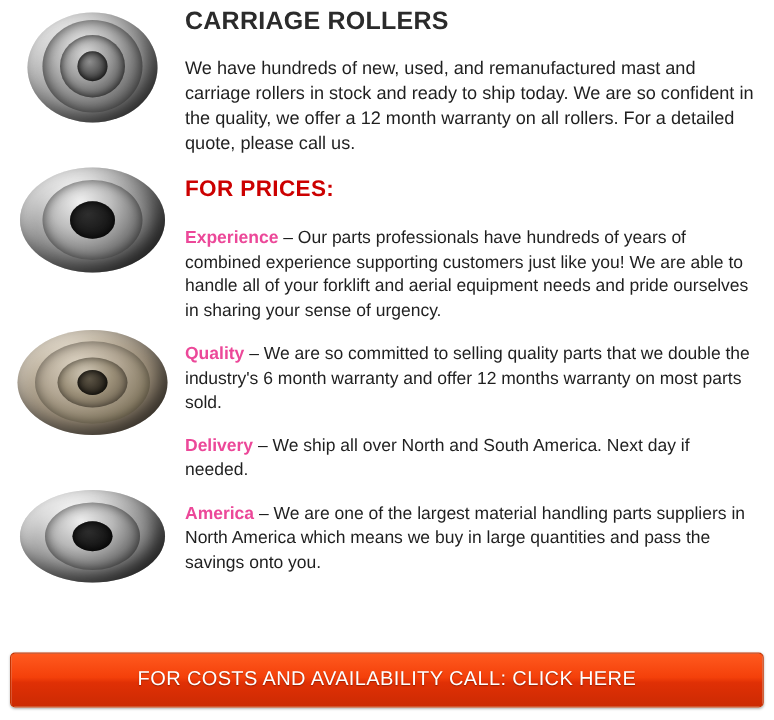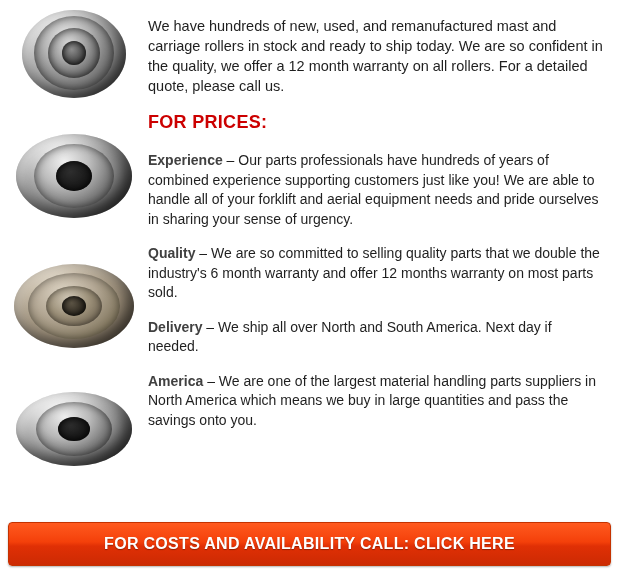--- a/index.html
+++ b/index.html
@@ -208,21 +208,21 @@
     white-space: nowrap;
   }
   .feature {
     font-size: 14px;
     line-height: 19.5px;
     color: #1f1f1f;
     margin: 0 0 15px 0;
   }
   .feature b {
     font-weight: bold;
-    color: #404040;
+    color: #ec4899;
   }
 
   
   .cta-bar {
     position: absolute;
     left: 8px;
     bottom: 10px;
     width: 603px;
     height: 44px;
     border-radius: 4px;
@@ -230,21 +230,21 @@
     border: 1px solid #c43200;
     box-shadow: 0 1px 2px rgba(0,0,0,0.3);
     display: flex;
     align-items: center;
     justify-content: center;
     cursor: pointer;
   }
   .cta-bar span {
     color: #ffffff;
     font-size: 16px;
-    font-weight: bold;
+    font-weight: normal;
     letter-spacing: 0.3px;
     text-shadow: 0 1px 1px rgba(0,0,0,0.35);
   }
 </style>
 </head>
 <body>
 
 <div class="page">
 
   <div class="layout">
@@ -274,20 +274,21 @@
       <div class="roller roller-4">
         <div class="r4-outer"></div>
         <div class="r4-face"></div>
         <div class="r4-hub"></div>
       </div>
 
     </div>
 
     <div class="content-col">
 
+      <h1 class="title">CARRIAGE ROLLERS</h1>
 
       <p class="intro">We have hundreds of new, used, and remanufactured mast and carriage rollers in stock and ready to ship today. We are so confident in the quality, we offer a 12 month warranty on all rollers. For a detailed quote, please call us.</p>
 
       <div class="prices-row">
         <div class="prices-label">FOR PRICES:</div>
       </div>
 
       <p class="feature"><b>Experience</b><span> – Our parts professionals have hundreds of years of combined experience supporting customers just like you!  We are able to handle all of your forklift and aerial equipment needs and pride ourselves in sharing your sense of urgency.</span></p>
 
 

